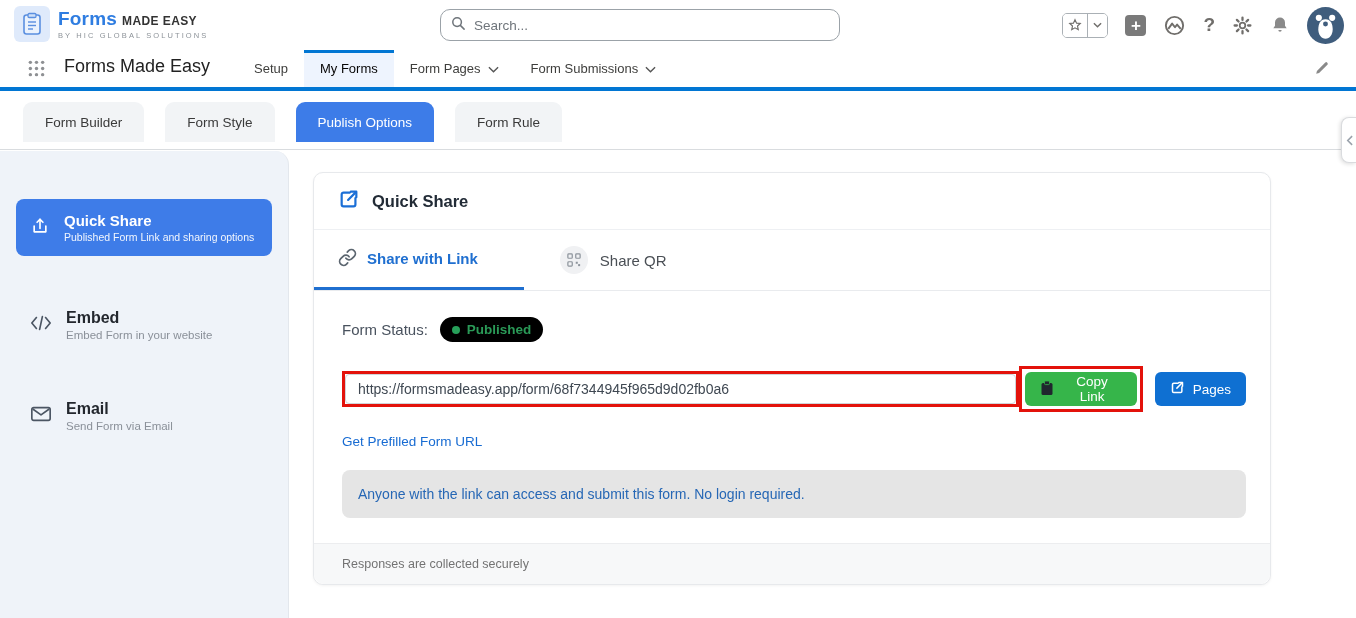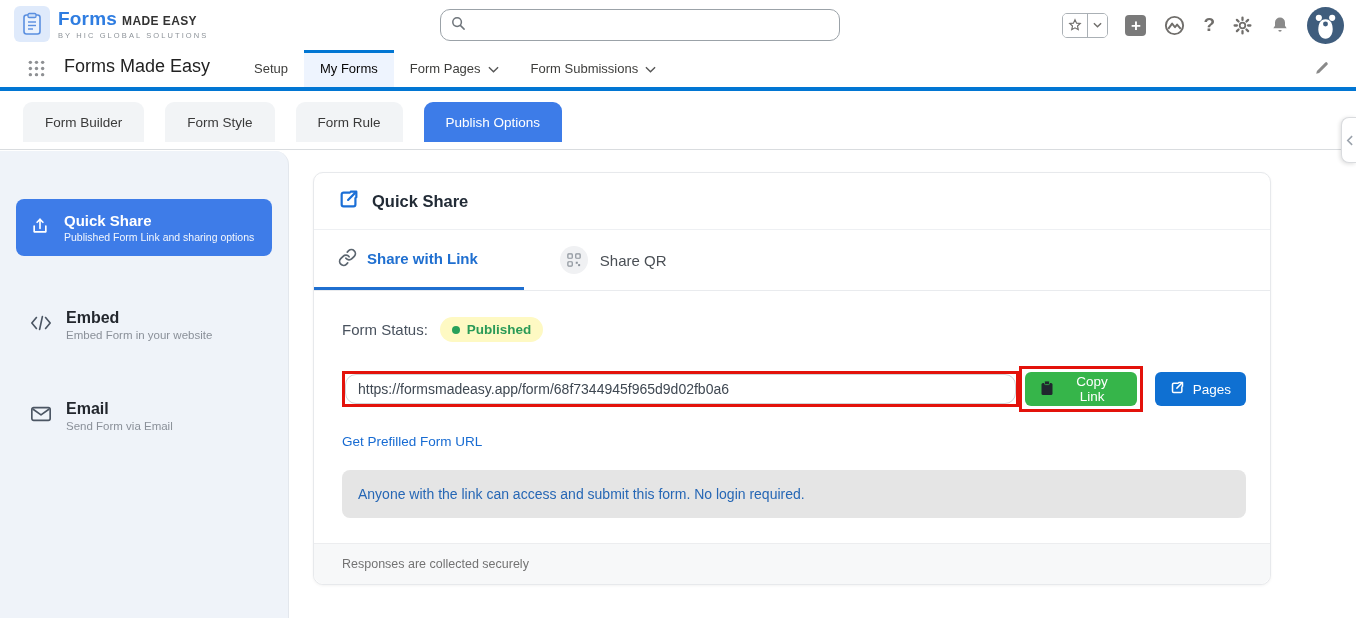--- a/index.html
+++ b/index.html
@@ -67,26 +67,26 @@
   .card-head { height:57px; display:flex; align-items:center; gap:12px; padding:0 24px; border-bottom:1px solid #eef0f3; }
   .card-title { font-size:16.5px; font-weight:bold; color:#222b36; }
   .card-tabs { height:61px; display:flex; align-items:stretch; border-bottom:1px solid #e9ebee; }
   .ctab { display:flex; align-items:center; gap:10px; cursor:pointer; }
   .ctab.active { padding:0 46px 0 24px; border-bottom:3px solid #1f6fd0; color:#1f6fd0; font-size:15px; font-weight:bold; }
   .ctab.plain { margin-left:36px; color:#4a4f55; font-size:15px; gap:12px; }
   .qr-badge { width:28px; height:28px; border-radius:50%; background:#f0f1f3; display:flex; align-items:center; justify-content:center; }
   .card-body { flex:1; padding:26px 24px 0 28px; }
   .status-row { display:flex; align-items:center; gap:12px; }
   .status-label { font-size:15px; color:#49525e; }
-  .badge { display:inline-flex; align-items:center; gap:7px; background:#fef9c3; color:#2a9a57;
+  .badge { display:inline-flex; align-items:center; gap:7px; background:#000000; color:#2a9a57;
     border-radius:14px; padding:5px 12px; font-size:13.5px; font-weight:bold; }
   .dot { width:8px; height:8px; border-radius:50%; background:#27a05a; }
   .url-row { margin-top:24px; display:flex; align-items:center; }
   .url-annotation { width:682px; border:3px solid #e3120b; background:#fff; }
-  .url-annotation input { width:100%; height:30px; border:1px solid #d0d4d8; border-radius:11px;
+  .url-annotation input { width:100%; height:30px; border:1px solid #d0d4d8; border-radius:4px;
     padding:0 12px; font-size:14px; color:#3f4852; outline:none; font-family:inherit; background:#fff; }
   .copy-annotation { border:3px solid #e3120b; padding:3px; }
   .btn { display:inline-flex; align-items:center; gap:8px; height:34px; padding:0 15px; border:none;
     border-radius:6px; font-size:13.5px; color:#fff; cursor:pointer; font-family:inherit; }
   .btn-green { background:#36b54a; }
   .btn-blue { background:#0f70d2; margin-left:12px; }
   .prefill { margin-top:22px; font-size:13.5px; color:#176bd2; cursor:pointer; display:inline-block;text-align:right; }
   .info-box { margin-top:20px; background:#e5e5e5; border-radius:8px; padding:16px; font-size:14px; color:#2667b5; }
   .card-foot { background:#f7f8f9; border-top:1px solid #ecedef; padding:13px 24px 13px 28px;
     color:#737373; font-size:12.5px; border-radius:0 0 10px 10px; }
@@ -116,20 +116,21 @@
       </div>
     </div>
 
     <div class="search-wrap">
       <span>
         <svg width="15" height="15" viewBox="0 0 16 16">
             <circle cx="6.5" cy="6.5" r="4.6" fill="none" stroke="#6f757b" stroke-width="1.6"></circle>
             <line x1="10" y1="10" x2="14" y2="14" stroke="#6f757b" stroke-width="1.6" stroke-linecap="round"></line>
           </svg>
       </span>
+      <input type="text" placeholder="Search..." style="">
     </div>
 
     <div class="top-icons">
       <div class="fav-group">
         <span class="fav-seg">
           <svg width="14" height="14" viewBox="0 0 24 24">
               <path d="M12 3l2.7 5.8 6.3.7-4.7 4.3 1.3 6.2L12 16.9 6.4 20l1.3-6.2L3 9.5l6.3-.7z" fill="none" stroke="#706e6b" stroke-width="2"></path>
             </svg>
         </span>
         <span class="fav-seg">
@@ -221,22 +222,22 @@
           <path d="M2.5 15.5l.8-3.2 9.4-9.4a1.4 1.4 0 0 1 2 0l.4.4a1.4 1.4 0 0 1 0 2l-9.4 9.4z" fill="#8a8a8a"></path>
         </svg>
     </span>
   </div>
   <div class="blue-line"></div>
 
   <div class="subtab-strip">
     <div class="subtabs">
       <div class="subtab">Form Builder</div>
       <div class="subtab">Form Style</div>
+      <div class="subtab active">Publish Options</div>
       <div class="subtab">Form Rule</div>
-      <div class="subtab active">Publish Options</div>
     </div>
   </div>
 
   <div class="panel-handle">
     <svg width="7" height="11" viewBox="0 0 8 12">
         <path d="M7 1L2 6l5 5" fill="none" stroke="#9aa2ab" stroke-width="1.8"></path>
       </svg>
   </div>
 
   <div class="sidebar">

